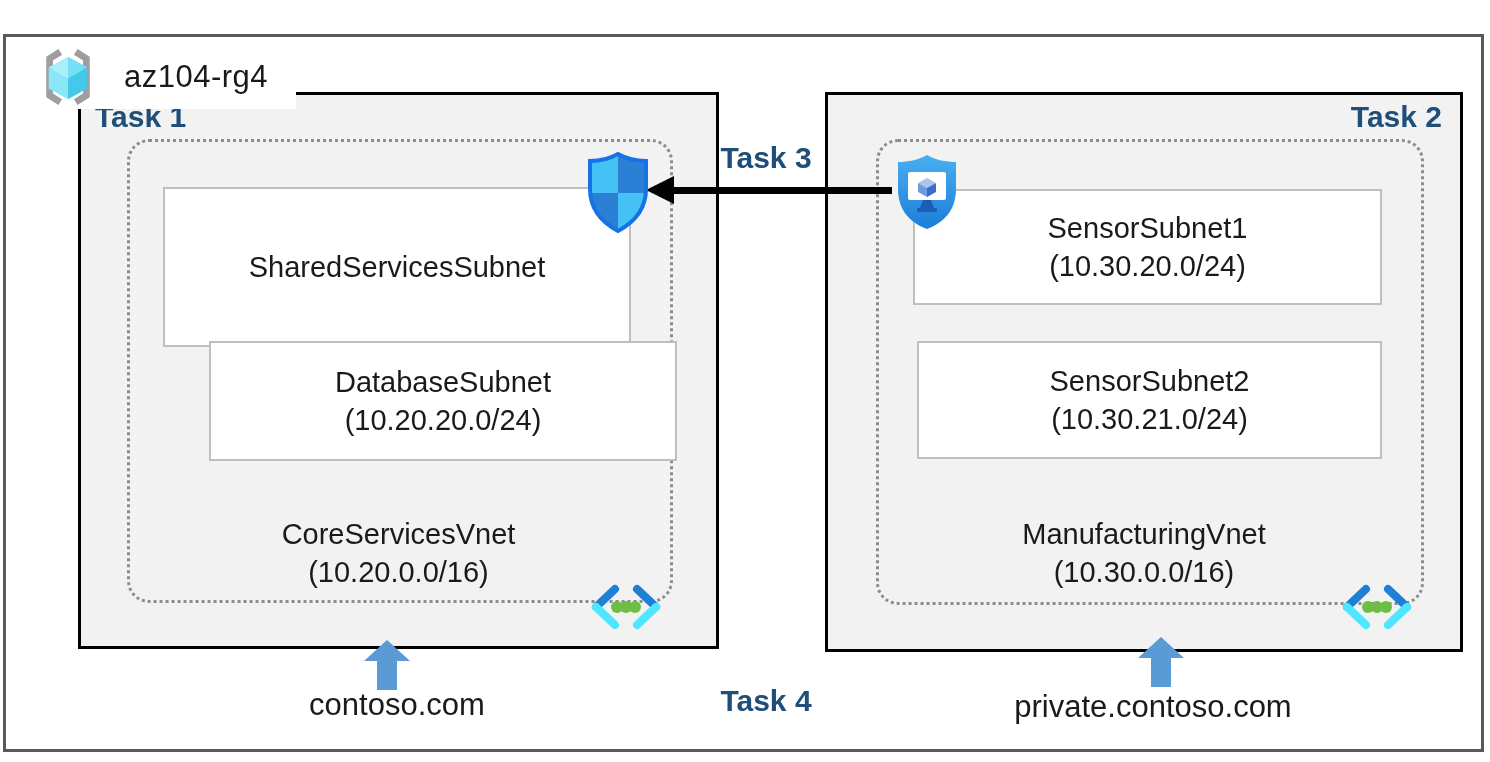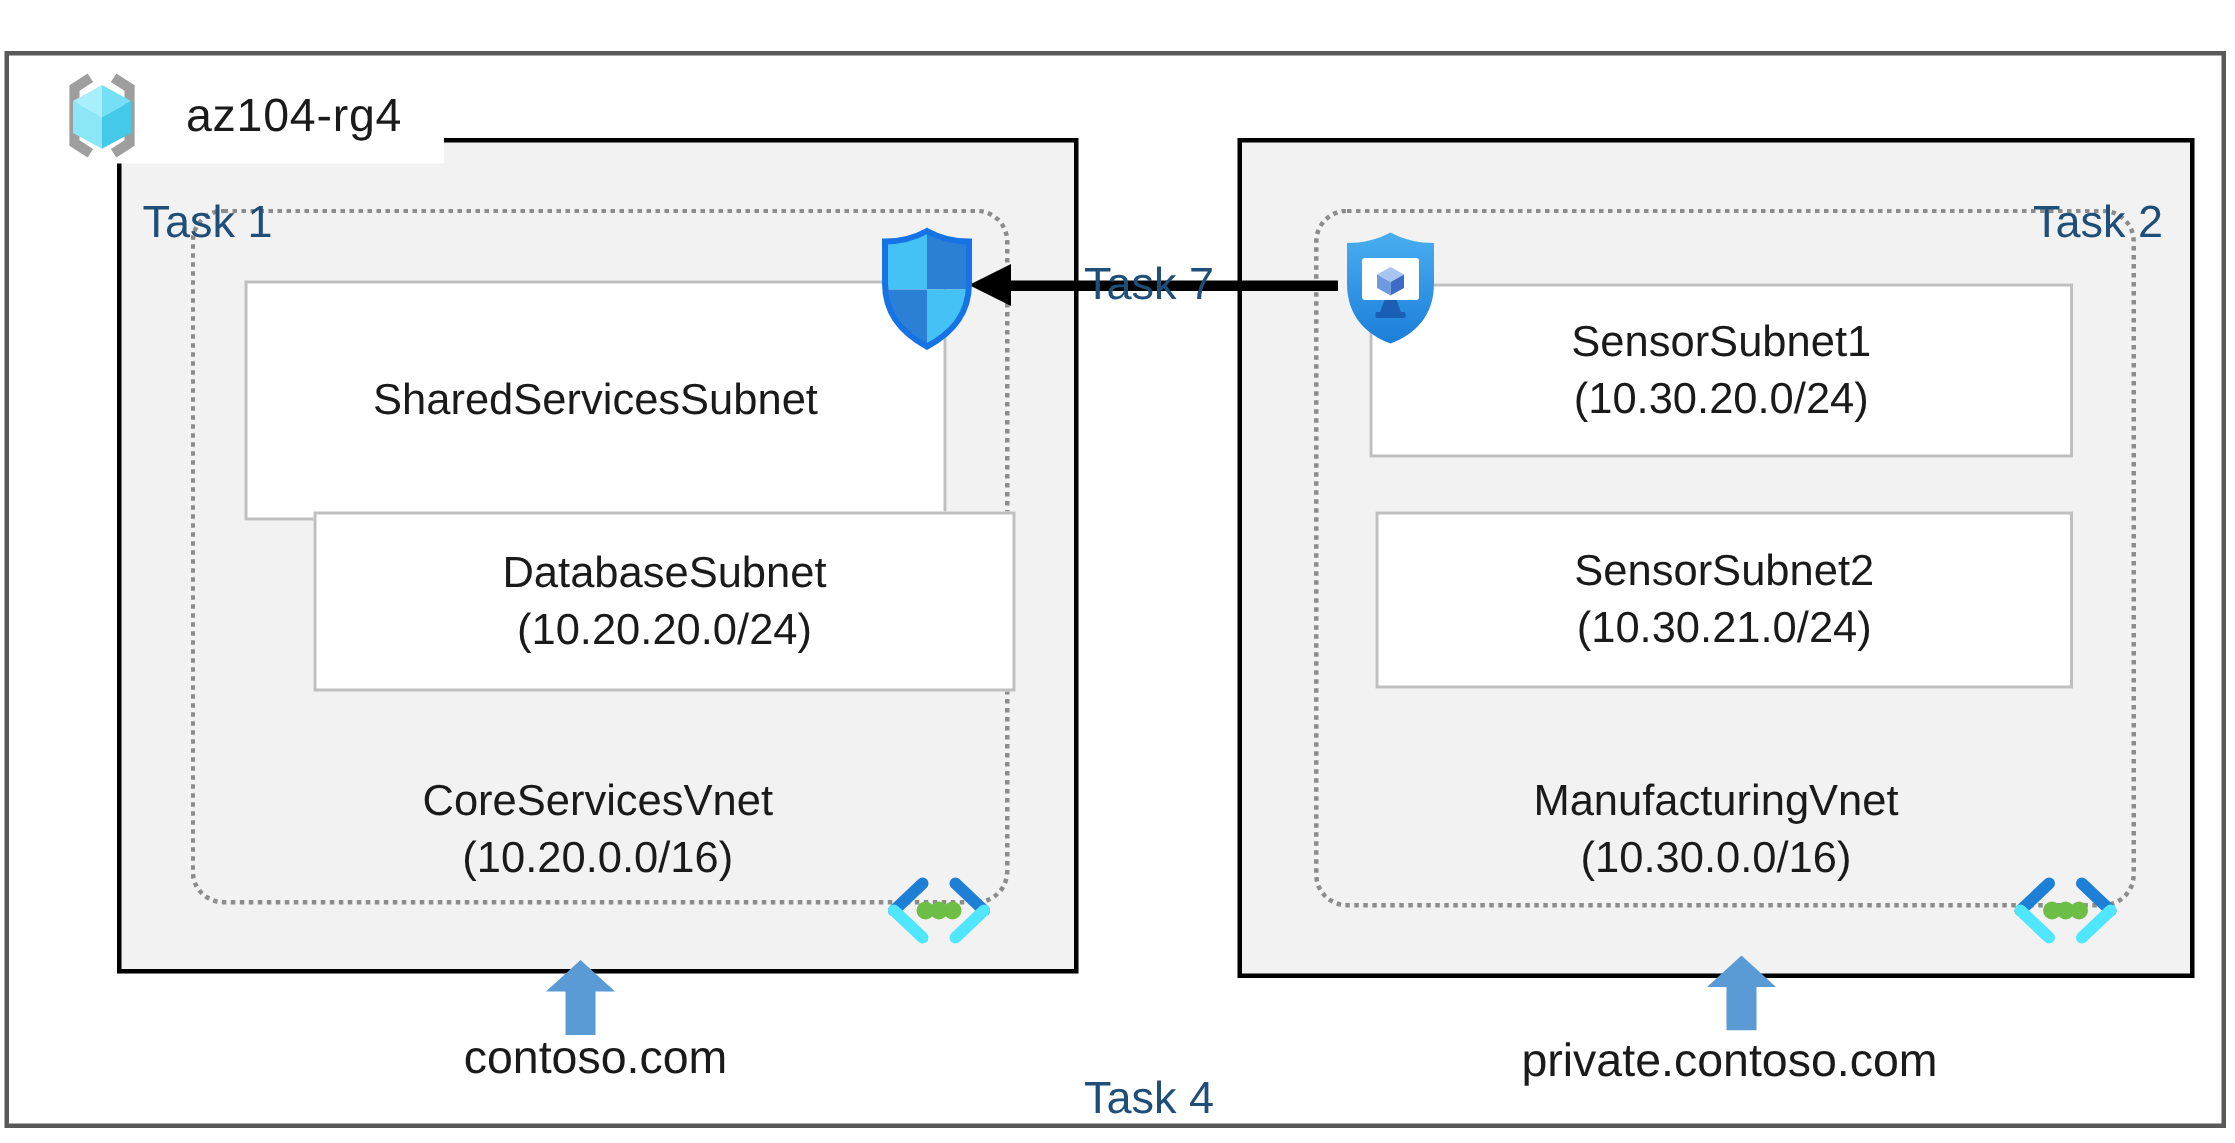--- a/index.html
+++ b/index.html
@@ -22,22 +22,22 @@
   .rg-name { font-size:31px; color:#1a1a1a; letter-spacing:0.5px; }
 
   
   .task-box {
     position:absolute; top:92px; background:var(--box-fill,#F2F2F2);
     border:3px solid var(--box-border,#000);
   }
   .task-box.left  { left:78px;  width:641px; height:557px; }
   .task-box.right { left:825px; width:638px; height:560px; }
   .task-label {
-    position:absolute; font-size:30px; font-weight:normal;
-    color:var(--task-label,#1F4E79); z-index:5;margin-top:32px;
+    position:absolute; font-size:30px; font-weight:bold;
+    color:var(--task-label,#1F4E79); z-index:5;
   }
   .task-label.t1 { left:14px; top:5px; }
   .task-label.t2 { right:18px; top:5px; }
   .task-label.t3 { left:706px; top:141px; width:120px; text-align:center; }
   .task-label.t4 { left:706px; top:684px; width:120px; text-align:center; }
 
   
   .vnet-dotted {
     position:absolute; border:3px dotted var(--dotted-border,#8C8C8C);
     border-radius:22px;
@@ -187,21 +187,21 @@
       <line x1="24" y1="6" x2="5" y2="24" stroke="#1E7FD6" stroke-width="8" stroke-linecap="round"></line>
       <line x1="5" y1="24" x2="24" y2="42" stroke="#50E6FF" stroke-width="8" stroke-linecap="round"></line>
       <line x1="46" y1="6" x2="65" y2="24" stroke="#1E7FD6" stroke-width="8" stroke-linecap="round"></line>
       <line x1="65" y1="24" x2="46" y2="42" stroke="#50E6FF" stroke-width="8" stroke-linecap="round"></line>
       <circle cx="26" cy="24" r="6" fill="#6CBE45"></circle>
       <circle cx="35" cy="24" r="6" fill="#6CBE45"></circle>
       <circle cx="44" cy="24" r="6" fill="#6CBE45"></circle>
     </svg>
   </div>
 
-  <div class="task-label t3">Task 7</div>
+  <div class="task-label t3">Task 3</div>
   <div class="peer-arrow-line"></div>
   <div class="peer-arrow-head"></div>
 
   <div class="task-label t4">Task 4</div>
 
   <svg class="up-arrow left" viewBox="0 0 46 50">
     <polygon points="23,0 46,21 33,21 33,50 13,50 13,21 0,21" fill="var(--arrow-blue,#5B9BD5)"></polygon>
   </svg>
   <svg class="up-arrow right" viewBox="0 0 46 50">
     <polygon points="23,0 46,21 33,21 33,50 13,50 13,21 0,21" fill="var(--arrow-blue,#5B9BD5)"></polygon>

